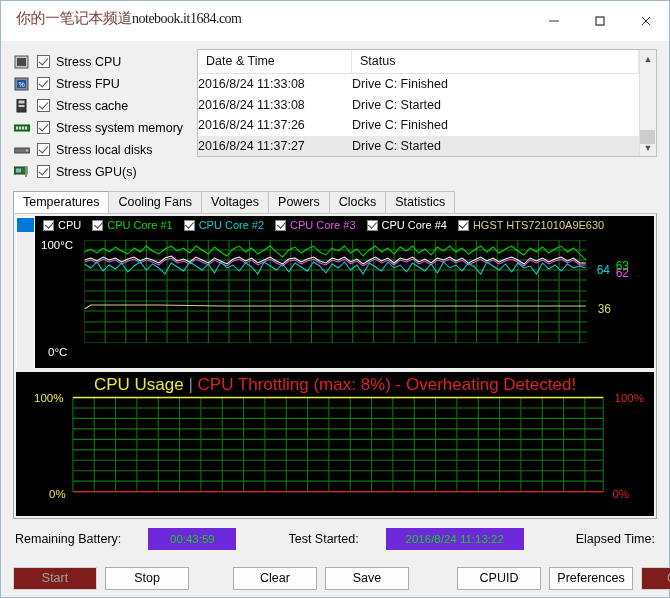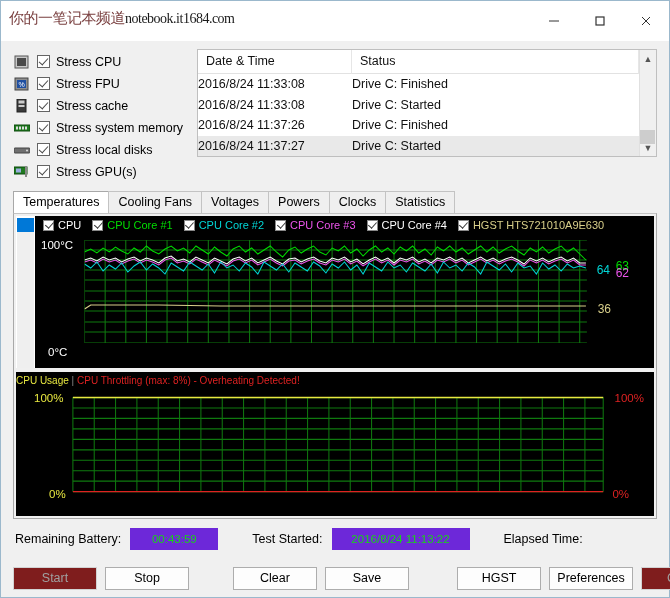--- a/index.html
+++ b/index.html
@@ -18,21 +18,21 @@
     position:relative;
   }
   
   .titlebar {
     height:40px; background:#ffffff;
     display:flex; align-items:center;
     flex:0 0 40px;
     position:relative;
   }
   .title-watermark {
-    position:absolute; left:8px; top:8px;
+    position:absolute; left:15px; top:8px;
     font-size:15px; color:#1a1a1a;
     font-family:"DejaVu Sans", sans-serif;
     letter-spacing:-0.5px;
     white-space:nowrap;
     text-shadow:0 0 1px rgba(255,255,255,0.9);
   }
   .wm-red { color:#7a4040; }
   .wm-small { font-size:14px; font-family:"Liberation Serif", serif; }
   .winbtns { position:absolute; right:0; top:0; height:40px; display:flex; }
   .winbtn {
@@ -157,26 +157,26 @@
     transform:rotate(42deg);
   }
   .lg-label { font-size:11px; white-space:nowrap; }
   .plot { position:absolute; left:0; top:0; width:100%; height:100%; }
   .axlabel { position:absolute; font-size:11.5px; }
   .usage-panel {
     flex:1; background:#000; position:relative; overflow:hidden;
   }
   .usage-title {
     position:absolute; top:3px; left:0; right:0;
-    text-align:left; font-size:10px; white-space:nowrap;
+    text-align:center; font-size:17px; white-space:nowrap;
   }
   
   .statusbar {
     flex:0 0 40px; display:flex; align-items:center;
-    padding:0 14px; gap:0;
+    padding:0 14px; gap:0;justify-content:space-between;
   }
   .st-label { font-size:12.5px; color:#000; }
   .st-value {
     background:#6d28d9; color:#19d219; font-size:11.5px;
     font-family:"Liberation Sans", sans-serif;
     padding:5px 10px; margin-left:9px; margin-right:34px;
     min-width:88px; text-align:center;
   }
   
   .buttonbar {
@@ -506,19 +506,19 @@
     <span class="st-label">Test Started:</span>
     <span class="st-value" style="min-width:138px">2016/8/24 11:13:22</span>
     <span class="st-label">Elapsed Time:</span>
   </div>
 
   <div class="buttonbar">
     <div class="btn disabled">Start</div>
     <div class="btn sp-lg">Stop</div>
     <div class="btn">Clear</div>
     <div class="btn sp-md">Save</div>
-    <div class="btn">HGST</div>
+    <div class="btn">CPUID</div>
     <div class="btn">Preferences</div>
     <div class="spacer"></div>
     <div class="btn disabled" style="margin-right:0">Close</div>
   </div>
 
 </div>
 
 </body></html>

